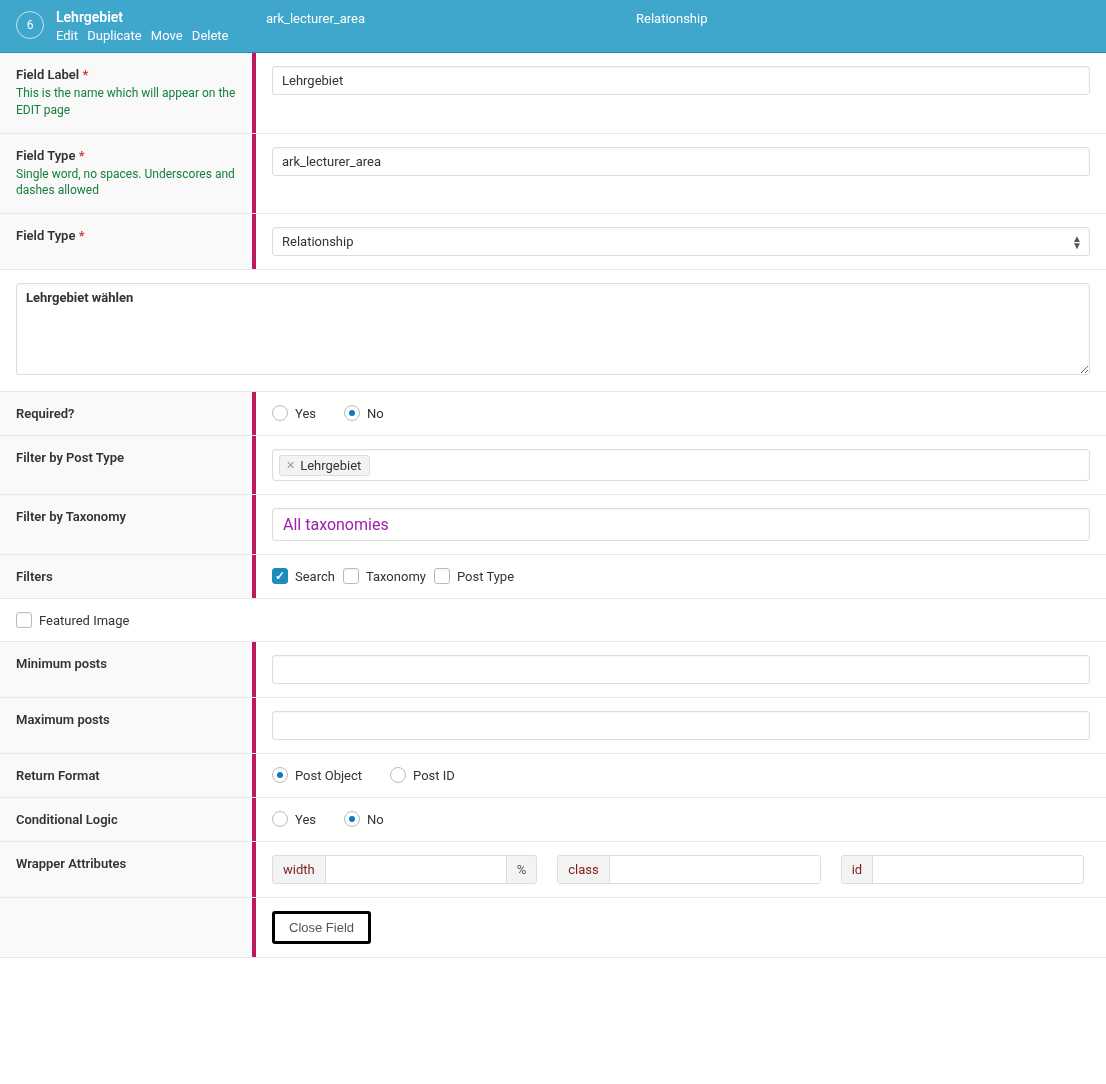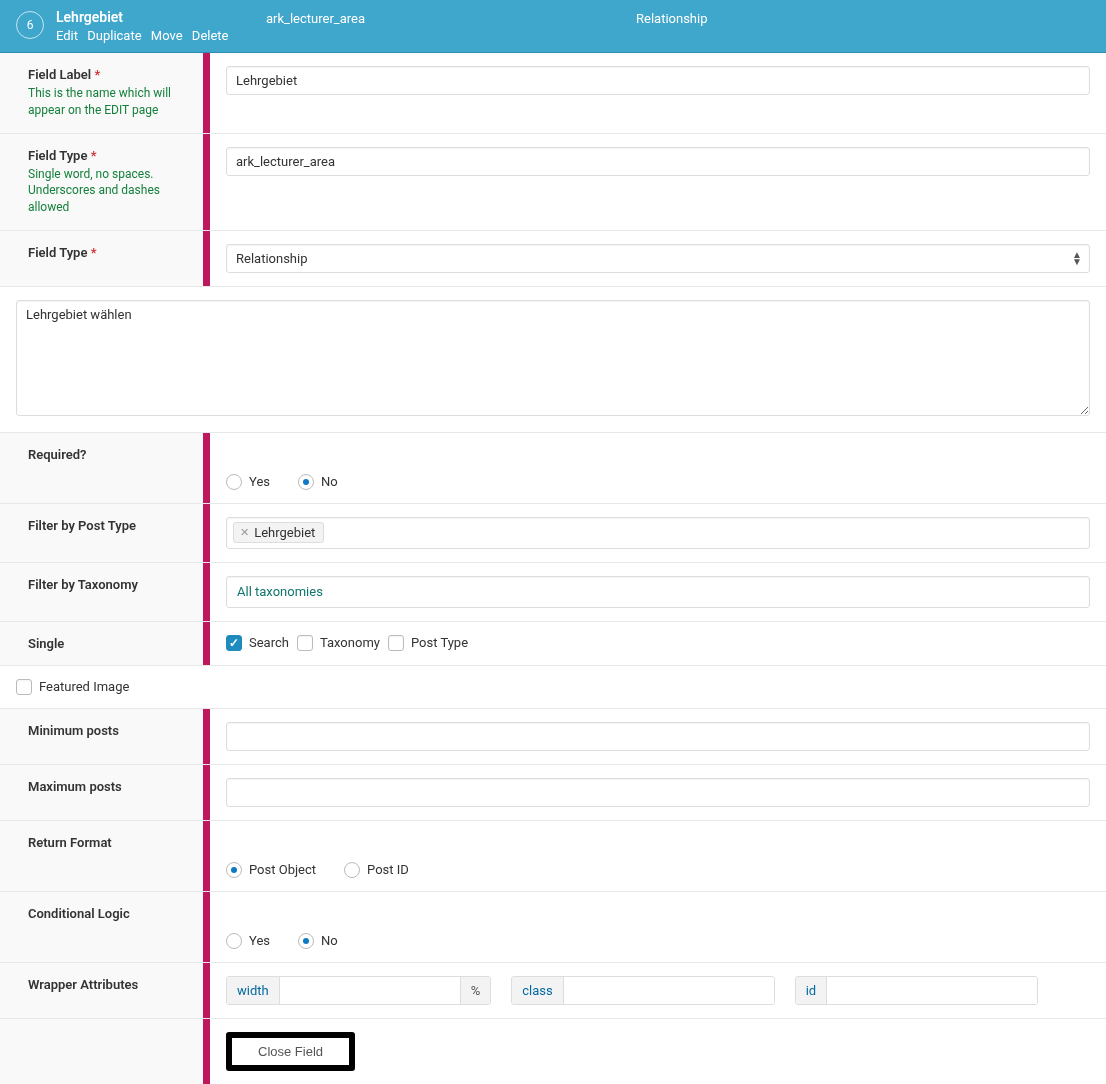--- a/index.html
+++ b/index.html
@@ -35,62 +35,62 @@
     .header-title { font-weight: 600; font-size: 14px; margin-bottom: 3px; }
     .header-actions { font-size: 13px; }
     .header-actions span { cursor: pointer; margin-right: 6px; }
     .header-name { font-size: 13px; padding-top: 2px; }
     .header-type { font-size: 13px; padding-top: 2px; }
     .row {
       display: flex;
       border-bottom: 1px solid #e8e8e8;
     }
     .label-cell {
-      width: 210px;
-      padding: 14px 28px;
+      width: 256px;
+      padding: 14px 16px;
       background: #f9f9f9;
-      border-right: 7px solid #be185d;
+      border-right: 4px solid #be185d;
     }
     .label-cell strong { font-weight: 600; font-size: 13px; color: #333; }
     .label-cell .req { color: #d02e2e; }
     .label-desc { font-size: 12px; color: #15803d; margin-top: 3px; line-height: 1.4; }
     .input-cell {
       flex: 1;
       padding: 13px 16px;
       background: #fff;
     }
     input[type="text"], textarea, select {
       width: 100%;
       border: 1px solid #ddd;
       border-radius: 3px;
       padding: 6px 9px;
       font-size: 13px;
       font-family: inherit;
       color: #333;
       box-shadow: inset 0 1px 2px rgba(0,0,0,0.05);
     }
-    textarea { height: 116px; resize: vertical; }
+    textarea { height: 92px; resize: vertical; font-weight: bold; }
     select {
       appearance: none;
       background: #fff;
       padding-right: 30px;
     }
     .select-wrap { position: relative; }
     .select-arrows {
       position: absolute;
       right: 8px;
       top: 50%;
       transform: translateY(-50%);
       font-size: 10px;
       pointer-events: none;
       line-height: 7px;
       color: #555;
     }
     .radio-group { display: flex; gap: 28px; align-items: center; }
-    .radio-option { display: flex; align-items: center; gap: 7px; cursor: pointer; margin-top: 28px; }
+    .radio-option { display: flex; align-items: center; gap: 7px; cursor: pointer; }
     .radio {
       width: 16px; height: 16px;
       border: 1px solid #bbb;
       border-radius: 50%;
       display: inline-flex;
       align-items: center;
       justify-content: center;
       background: #fff;
     }
     .radio.checked::after {
@@ -136,50 +136,50 @@
       background: #f3f3f3;
       border: 1px solid #ddd;
       border-radius: 3px;
       padding: 2px 8px 2px 6px;
       font-size: 13px;
       display: flex;
       align-items: center;
       gap: 5px;
     }
     .tag-x { color: #999; font-size: 11px; cursor: pointer; }
-    .tag-placeholder { color: #0f766e; padding: 2px 4px; font-size: 13px; }
+    .tag-placeholder { color: #a21caf; padding: 2px 4px; font-size: 16px; }
     .wrapper-group { display: flex; gap: 20px; }
     .wrapper-item { display: flex; border: 1px solid #ddd; border-radius: 3px; box-shadow: inset 0 1px 2px rgba(0,0,0,0.05); overflow: hidden; }
     .wrapper-label {
       background: #f3f3f3;
       padding: 6px 10px;
       font-size: 13px;
       border-right: 1px solid #ddd;
-      color: #0369a1;
+      color: #7f1d1d;
     }
     .wrapper-suffix {
       background: #f3f3f3;
       padding: 6px 10px;
       font-size: 13px;
       border-left: 1px solid #ddd;
       color: #555;
     }
     .wrapper-item input {
       border: none;
       box-shadow: none;
       border-radius: 0;
       width: 180px;
       padding: 6px 8px;
     }
     .wrapper-item.short input { width: 180px; }
     .close-btn {
       background: #fff;
-      border: 6px solid #000000;
+      border: 3px solid #000000;
       border-radius: 3px;
-      padding: 6px 26px;
+      padding: 6px 14px;
       font-size: 13px;
       cursor: pointer;
       color: #555;
     }
     .footer-row .label-cell { background: #f9f9f9; }
   </style>
 </head>
 <body>
 
 <div class="header">
@@ -275,21 +275,21 @@
   </div>
   <div class="input-cell">
     <div class="tag-input">
       <span class="tag-placeholder">All taxonomies</span>
     </div>
   </div>
 </div>
 
 <div class="row">
   <div class="label-cell">
-    <strong>Single</strong>
+    <strong>Filters</strong>
   </div>
   <div class="input-cell">
     <div class="checkbox-group">
       <label class="checkbox-option">
         <span class="checkbox checked"></span>
         <span>Search</span>
       </label>
       <label class="checkbox-option">
         <span class="checkbox"></span>
         <span>Taxonomy</span>

